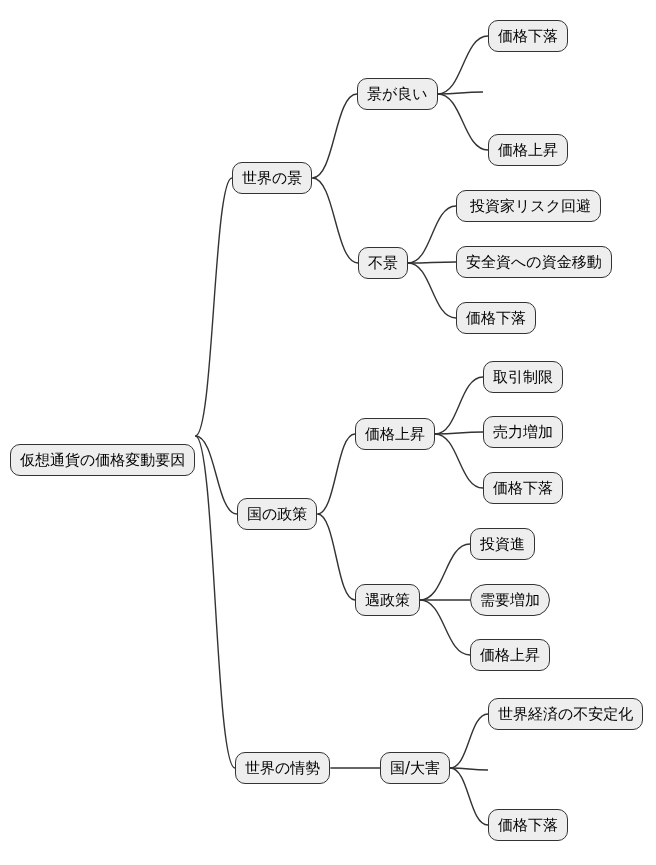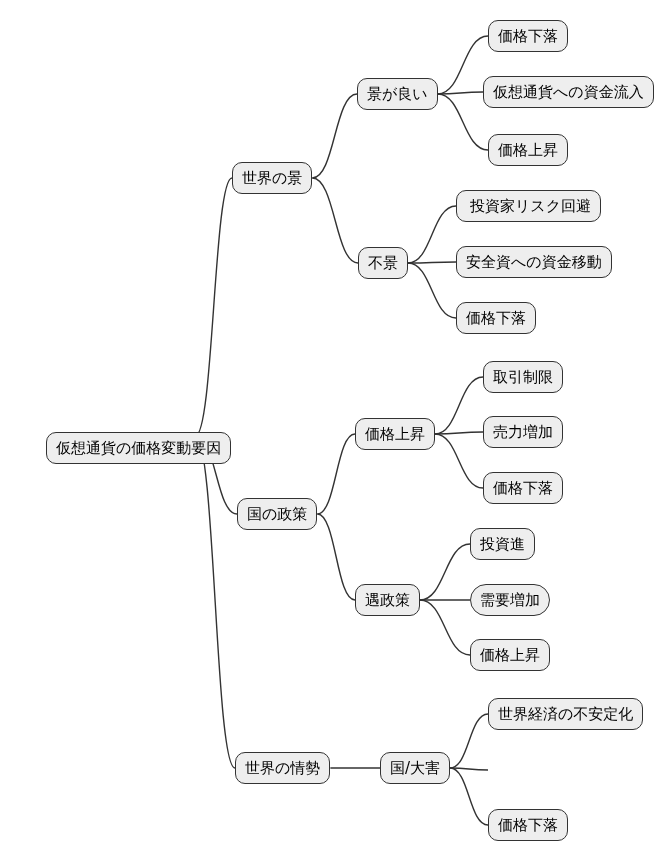--- a/index.html
+++ b/index.html
@@ -66,34 +66,33 @@
       <path d="M 435 434 C 459 434, 459 488, 483 488"></path>
       <path d="M 420 600 C 445 600, 445 544, 470 544"></path>
       <path d="M 420 600 C 445 600, 445 600, 470 600"></path>
       <path d="M 420 600 C 445 600, 445 655, 470 655"></path>
       <path d="M 330.359375 768 C 355.1796875 768, 355.1796875 768, 380 768"></path>
       <path d="M 450.0625 768 C 469.03125 768, 469.03125 714, 488 714"></path>
       <path d="M 450.0625 768 C 469.03125 768, 469.03125 770, 488 770"></path>
       <path d="M 450.0625 768 C 469.03125 768, 469.03125 825, 488 825"></path>
     </svg>
 
-  <div class="node" id="root" style="left:10px; top:448px;margin-left:36px;">仮想通貨の価格変動要因</div>
+  <div class="node" id="root" style="left:10px; top:460px;">仮想通貨の価格変動要因</div>
 
   <div class="node" id="w1" style="left:232px; top:178px;">世界の景</div>
   <div class="node" id="w2" style="left:237px; top:514px;">国の政策</div>
   <div class="node" id="w3" style="left:235px; top:768px;">世界の情勢</div>
 
   <div class="node" id="k1" style="left:357px; top:94px;">景が良い</div>
   <div class="node" id="k2" style="left:358px; top:263px;">不景</div>
   <div class="node" id="s1" style="left:355px; top:434px;">価格上昇</div>
   <div class="node" id="s2" style="left:355px; top:600px;">遇政策</div>
   <div class="node" id="d1" style="left:380px; top:768px;">国/大害</div>
 
   <div class="node" id="k1a" style="left:488px; top:36px;">価格下落</div>
-  <div class="node" id="k1b" style="left:483px; top:92px;">仮想通貨への資金流入</div>
   <div class="node" id="k1c" style="left:488px; top:150px;">価格上昇</div>
 
   <div class="node" id="k2a" style="left:456px; top:206px;padding-left:13px;">投資家リスク回避</div>
   <div class="node" id="k2b" style="left:456px; top:262px;">安全資への資金移動</div>
   <div class="node" id="k2c" style="left:456px; top:318px;">価格下落</div>
 
   <div class="node" id="s1a" style="left:483px; top:377px;">取引制限</div>
   <div class="node" id="s1b" style="left:483px; top:432px;">売力増加</div>
   <div class="node" id="s1c" style="left:483px; top:488px;">価格下落</div>
 

